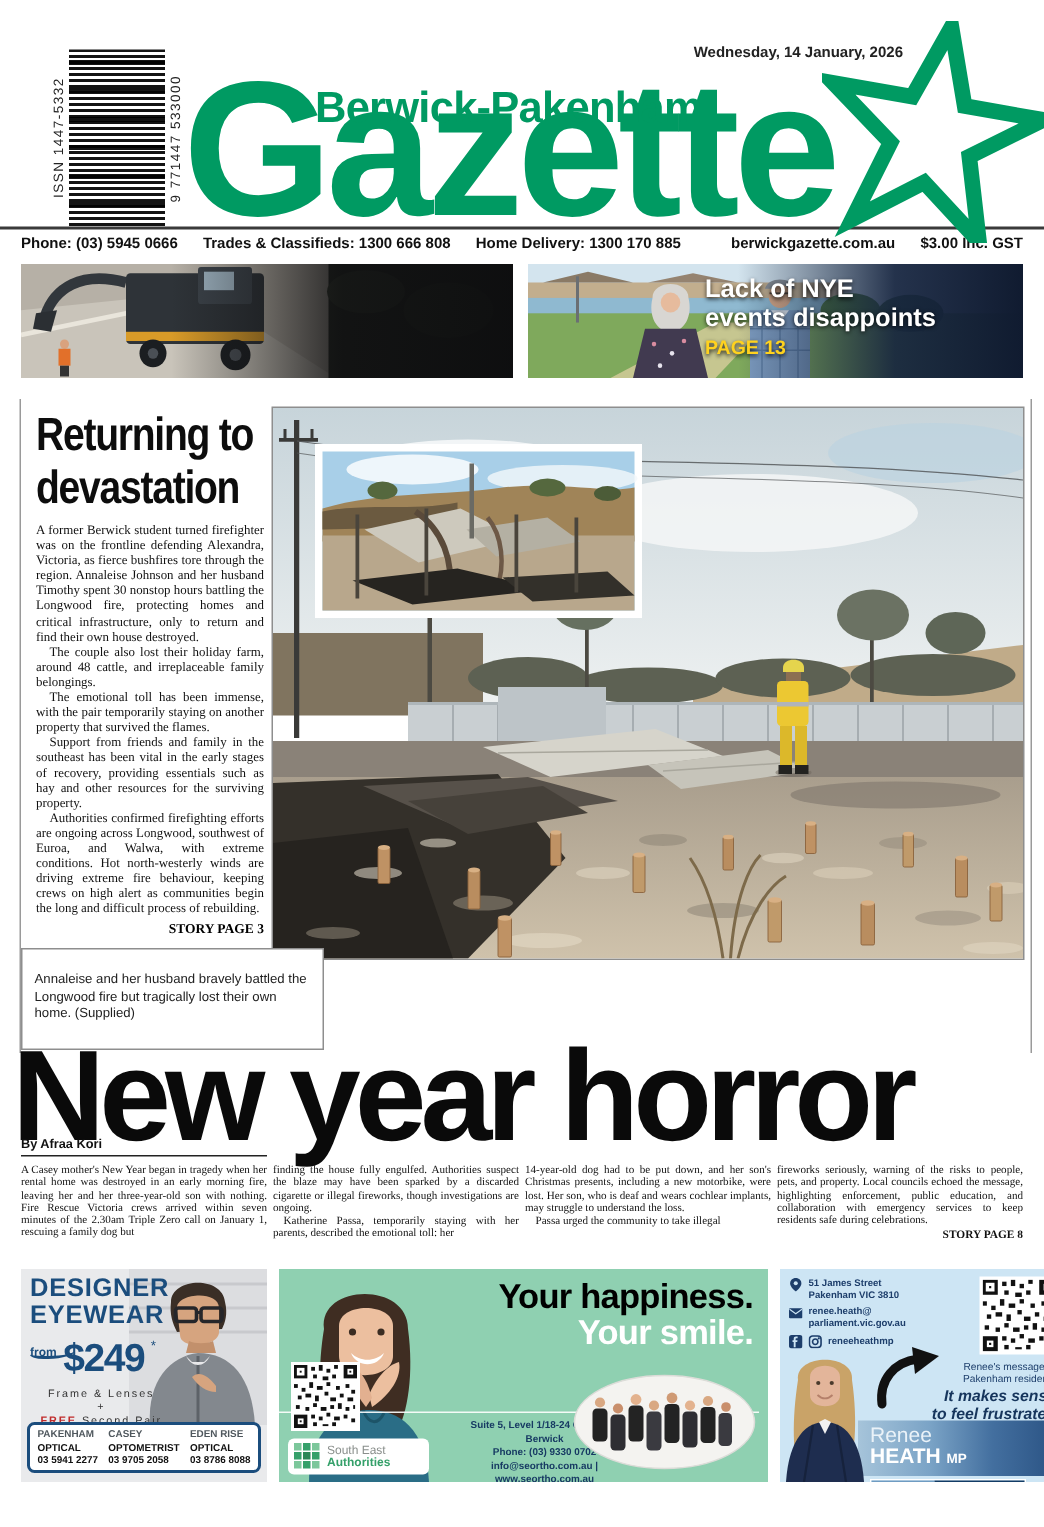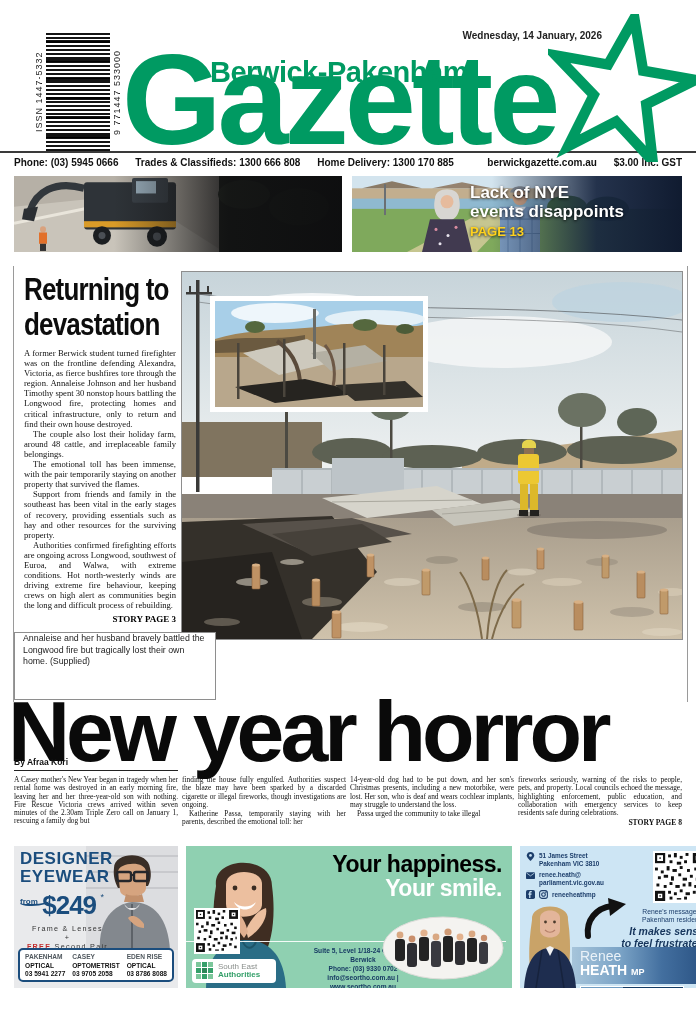--- a/index.html
+++ b/index.html
@@ -46,21 +46,21 @@
              transform:scaleX(.84);transform-origin:left top;letter-spacing:-1px;}
   .lead-body{left:24px;top:348px;width:152px;font-family:"Liberation Serif",serif;font-size:8.6px;
              line-height:10.1px;color:#111;text-align:justify;}
   .lead-body p{margin:0;}
   .lead-body p + p{text-indent:9px;}
   .story-ref{font-weight:700;text-align:right;font-family:"Liberation Serif",serif;}
   .lead-ref{left:24px;top:614px;width:152px;font-size:9px;}
   .photo{left:181px;top:271px;width:500px;height:367px;border:1px solid #8e8e8e;}
   .photo svg{width:100%;height:100%;display:block;}
   .caption-box{left:14px;top:632px;width:202px;height:68px;border:1px solid #8e8e8e;background:#fff;
-               padding:0 8px;box-sizing:border-box;font-size:8.8px;line-height:11.5px;color:#222;}
+               padding:14px 8px;box-sizing:border-box;font-size:8.8px;line-height:11.5px;color:#222;}
 
   
   .mega{left:8px;top:688px;width:688px;font-size:86px;font-weight:700;color:#0a0a0a;
         letter-spacing:-4px;line-height:1;white-space:nowrap;}
   .byline{left:14px;top:757px;width:164px;font-size:8.5px;font-weight:700;color:#111;
           border-bottom:1px solid #222;padding-bottom:3px;}
   .cols{left:14px;top:776px;width:668px;display:flex;gap:4px;}
   .col{flex:1;font-family:"Liberation Serif",serif;font-size:7.4px;line-height:8.3px;
        color:#111;text-align:justify;}
   .col p{margin:0;}
@@ -84,21 +84,21 @@
   .loc{font-size:6.6px;line-height:8.6px;color:#111;}
   .loc .nm{color:#50585e;font-weight:700;}
   .loc .tp,.loc .ph{font-weight:700;}
 
   .ad-ortho{left:186px;width:326px;background:#8fd0b1;}
   .ortho-line{position:absolute;left:0;right:6px;top:95px;height:1px;background:#fff;opacity:.9;}
   .ortho-h1{position:absolute;right:10px;top:5px;font-size:23px;font-weight:700;color:#000000;letter-spacing:-0.5px;}
   .ortho-h2{position:absolute;right:10px;top:29px;font-size:23px;font-weight:700;color:#fff;letter-spacing:-0.5px;}
   .ortho-contact{position:absolute;left:118px;top:100px;width:118px;text-align:center;
                  font-size:6.6px;line-height:9px;font-weight:700;color:#173a63;}
-  .ortho-logo{position:absolute;left:6px;bottom:5px;width:84px;height:24px;background:#fff;border-radius:4px;
+  .ortho-logo{position:absolute;left:6px;bottom:5px;width:94px;height:24px;background:#fff;border-radius:4px;
               display:flex;align-items:center;padding:2px 4px;box-sizing:border-box;}
   .ortho-logo .txt{font-size:8px;line-height:8.5px;margin-left:4px;}
   .ortho-logo .t1{color:#8a8f8c;}
   .ortho-logo .t2{color:#35a06a;font-weight:700;}
   .qr{background:#fff;padding:2px;box-sizing:border-box;}
   .qr svg{width:100%;height:100%;display:block;}
   .qr-ortho{position:absolute;left:8px;bottom:34px;width:46px;height:46px;}
   .team{position:absolute;right:8px;bottom:8px;width:122px;height:64px;}
 
   .ad-mp{left:520px;width:190px;background:#cde5f4;}

